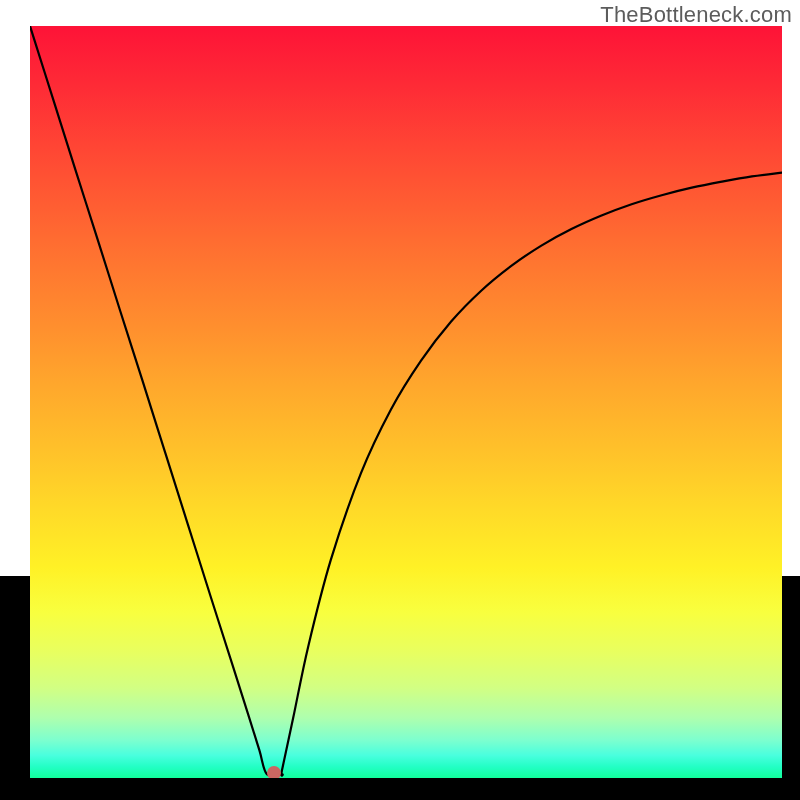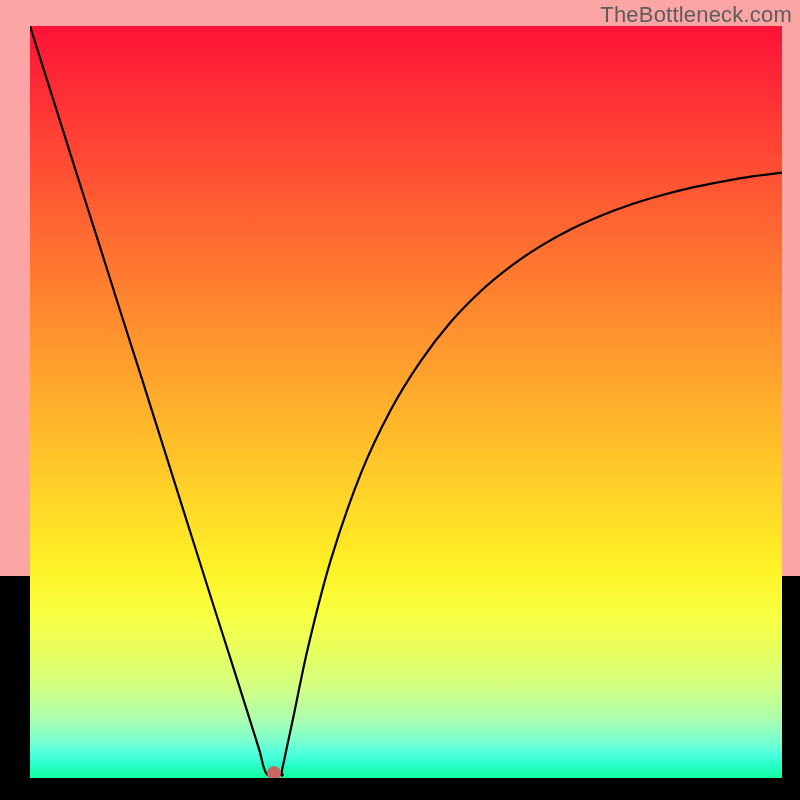--- a/index.html
+++ b/index.html
@@ -8,21 +8,21 @@
     width: 800px;
     height: 800px;
     overflow: hidden;
     background: #000;
     font-family: Arial, Helvetica, sans-serif;
   }
   .frame {
     position: relative;
     width: 800px;
     height: 576px;
-    background: #fca5a5;
+    background: #ffffff;
   }
   .watermark {
     position: absolute;
     top: 2px;
     right: 8px;
     color: #5c5c5c;
     font-size: 22px;
     font-weight: 500;
     letter-spacing: 0.2px;
     z-index: 10;

